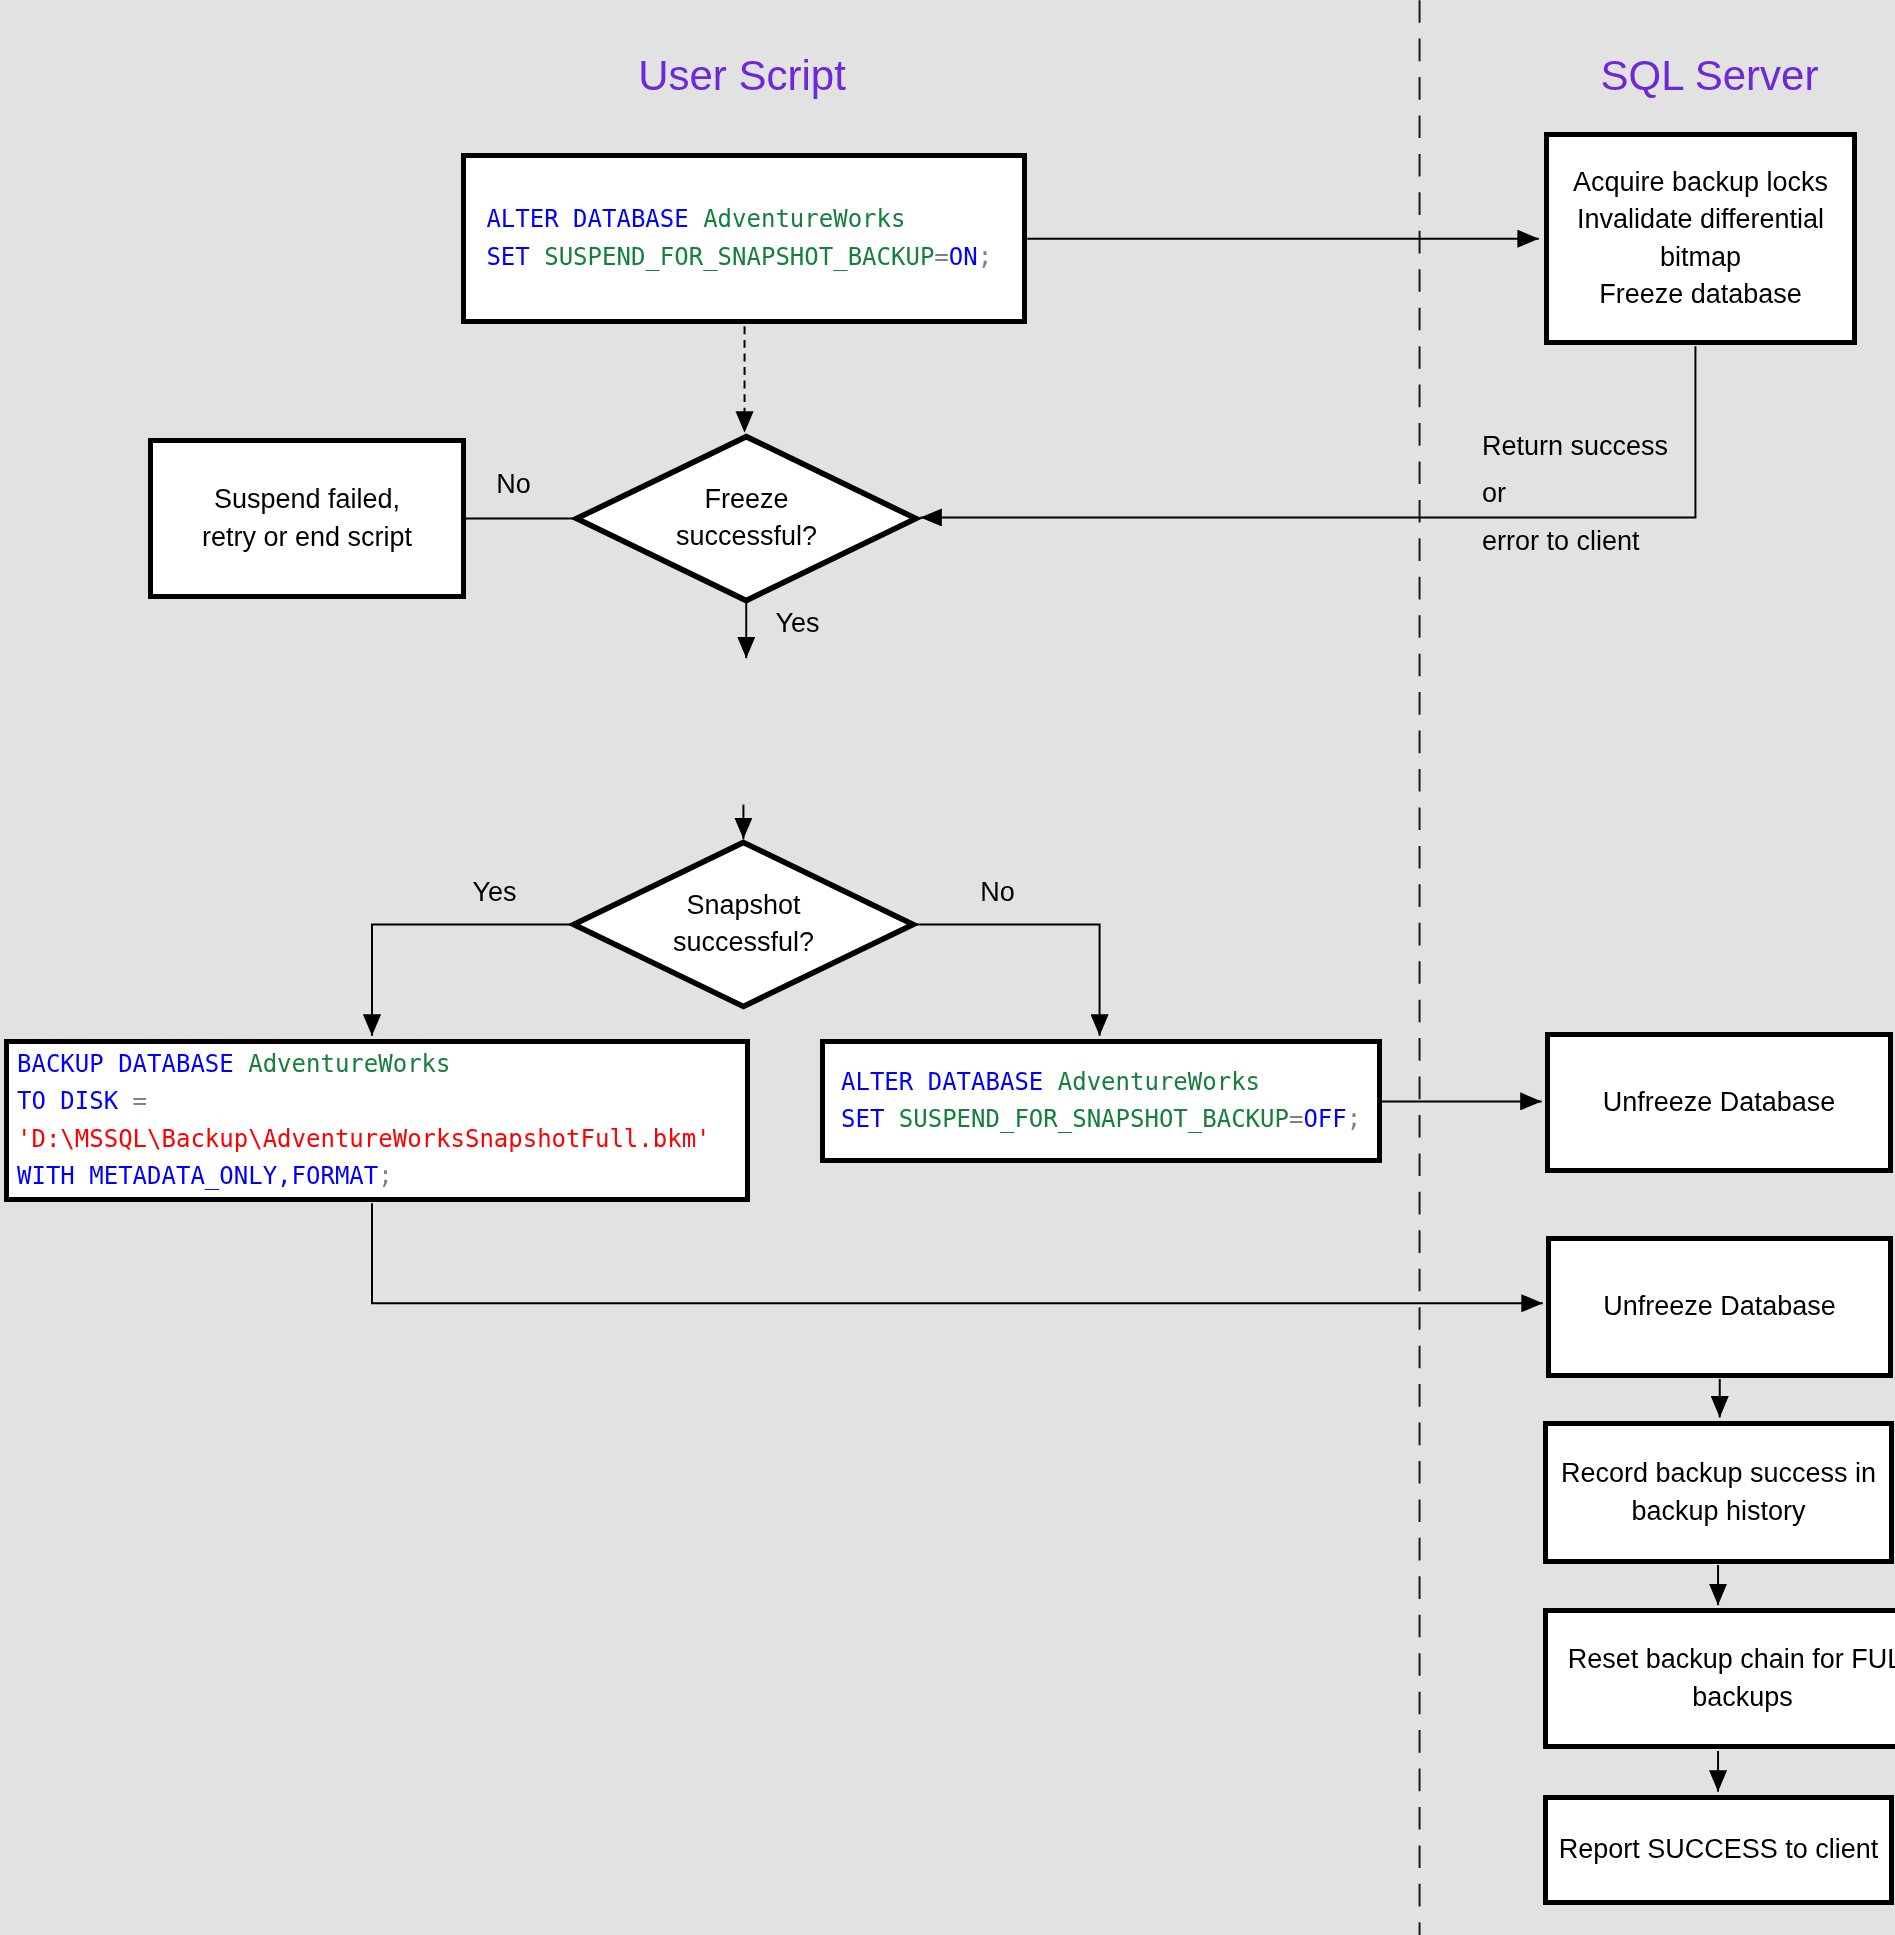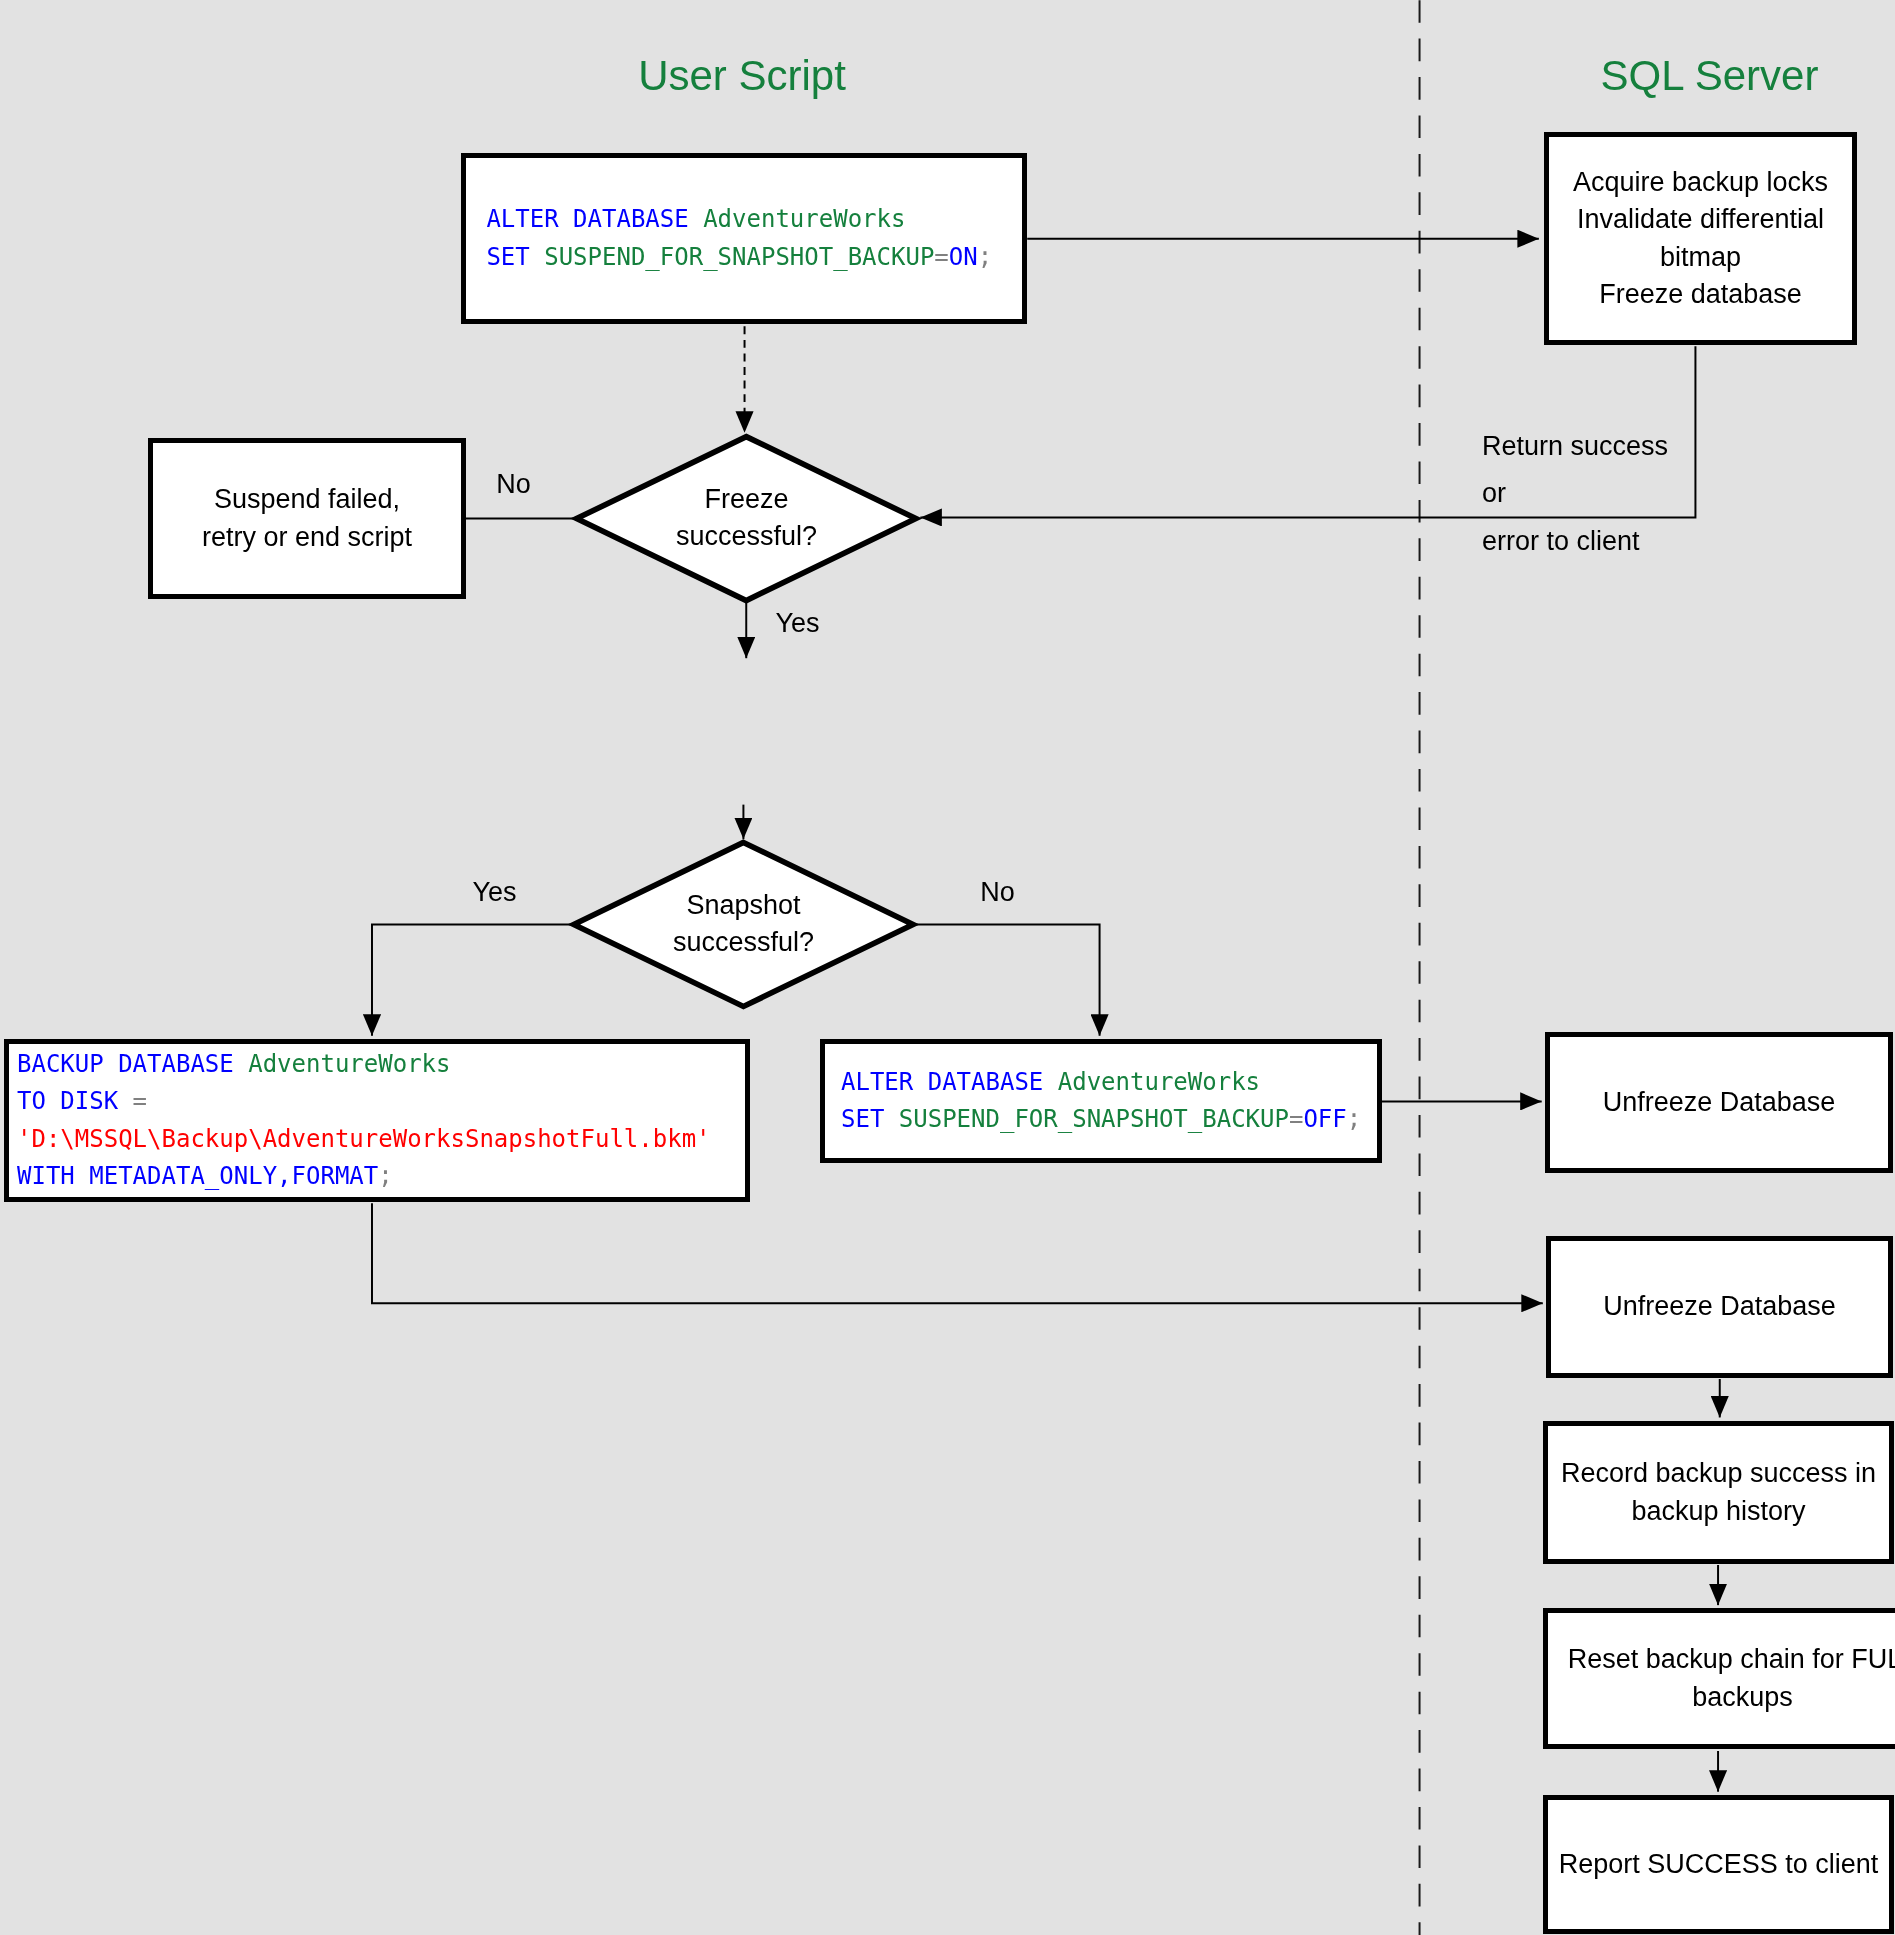--- a/index.html
+++ b/index.html
@@ -9,21 +9,21 @@
   .node{position:absolute;background:#ffffff;border:5.1px solid #000;box-sizing:border-box;
         display:flex;align-items:center;justify-content:center;z-index:2;}
   .node .label{text-align:center;font-size:27px;line-height:1.38;white-space:pre-line;}
   .codebox{align-items:center;justify-content:flex-start;}
   .code{font-family:"DejaVu Sans Mono", monospace;font-size:24px;line-height:1.55;
         white-space:pre;text-align:left;}
   .tok-kw{color:#0000ff;}
   .tok-tx{color:#15803d;}
   .tok-op{color:#808080;}
   .tok-str{color:#ff0000;}
-  .title{position:absolute;z-index:2;font-size:42px;text-align:center;color:#15803d;}
+  .title{position:absolute;z-index:2;font-size:42px;text-align:center;color:#6d28d9;}
   .edge-label{position:absolute;z-index:3;font-size:27px;text-align:center;width:79px;}
   .note{position:absolute;z-index:3;font-size:27px;line-height:1.75;white-space:pre-line;
         text-align:left;}
   .dlabel{position:absolute;z-index:3;display:flex;align-items:center;justify-content:center;
           text-align:center;font-size:27px;line-height:1.38;white-space:pre-line;}
 </style>
 </head>
 <body>
 
 <div id="canvas">
@@ -99,21 +99,21 @@
   <div class="node" style="left:1543px;top:1421px;width:351px;height:143px;">
     <div class="label">Record backup success in
 backup history</div>
   </div>
 
   <div class="node" style="left:1543px;top:1608px;width:399px;height:141px;">
     <div class="label">Reset backup chain for FULL
 backups</div>
   </div>
 
-  <div class="node" style="left:1543px;top:1795px;width:351px;height:139px;">
+  <div class="node" style="left:1543px;top:1795px;width:351px;height:110px;">
     <div class="label">Report SUCCESS to client</div>
   </div>
 
   <div class="edge-label" style="left:474px;top:469px;">No</div>
   <div class="edge-label" style="left:758px;top:608px;">Yes</div>
   <div class="edge-label" style="left:455px;top:877px;">Yes</div>
   <div class="edge-label" style="left:958px;top:877px;">No</div>
   <div class="note" style="left:1482px;top:423px;width:209px;">Return success or
 error to client</div>
 

